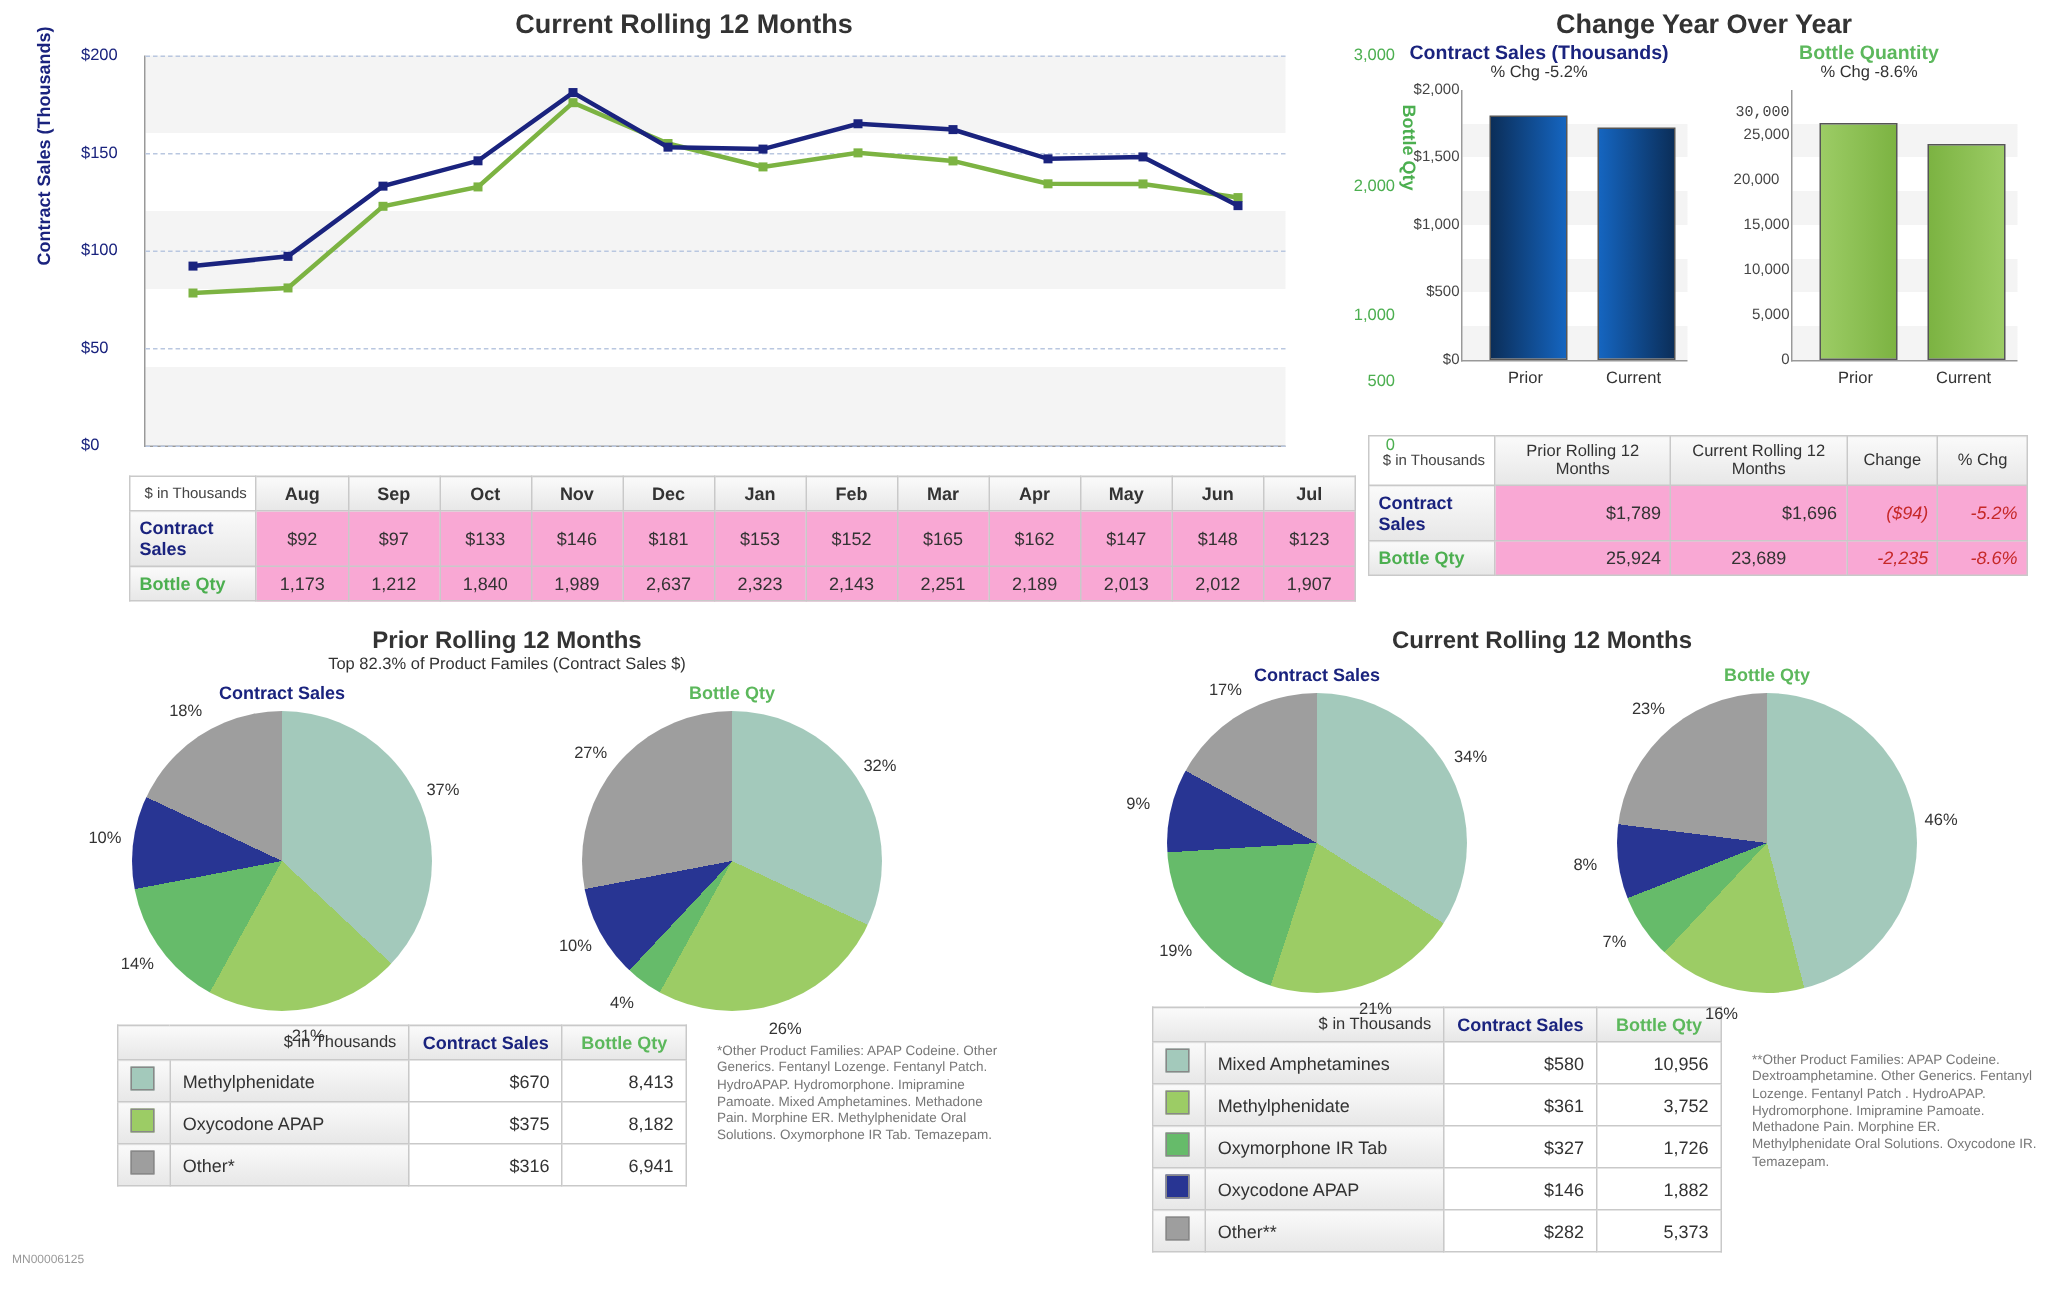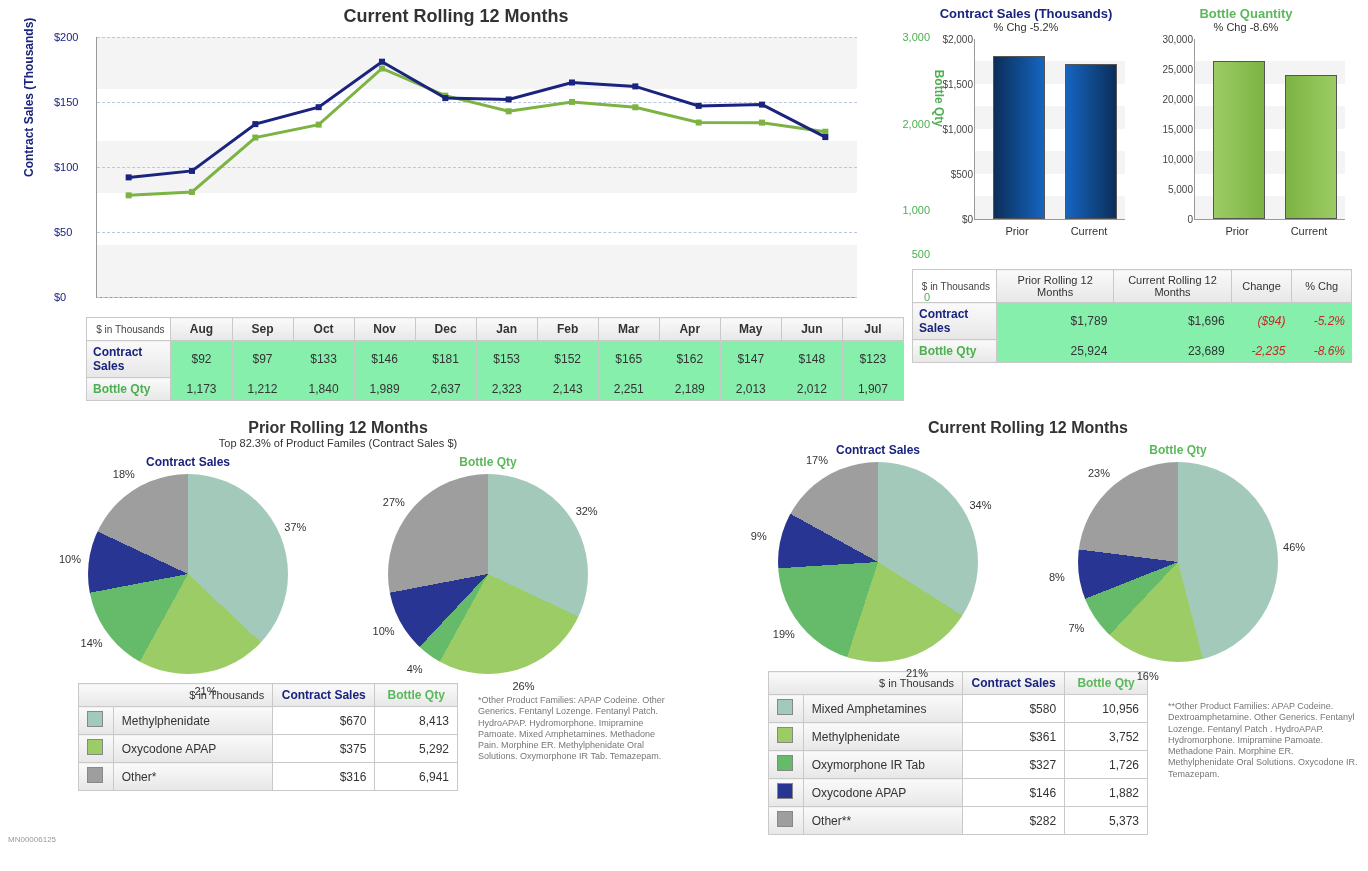--- a/index.html
+++ b/index.html
@@ -16,21 +16,21 @@
   .linechart .plot{position:absolute;left:78px;top:10px;width:760px;height:260px;border-left:1px solid #999;border-bottom:1px solid #999;background:
     linear-gradient(180deg,#f4f4f4 0 20%,#fff 20% 40%,#f4f4f4 40% 60%,#fff 60% 80%,#f4f4f4 80% 100%);
   }
   .linechart .grid{position:absolute;left:0;right:0;border-top:1px dashed #b9c7e0}
   .ylab-l{position:absolute;left:36px;font-size:11px;color:#1a237e;transform:translateY(-50%);}
   .ylab-r{position:absolute;right:-42px;font-size:11px;color:#4caf50;transform:translateY(-50%);}
   .axis-title-l{position:absolute;left:4px;top:150px;transform:rotate(-90deg);transform-origin:left top;color:#1a237e;font-weight:bold;font-size:12px}
   .axis-title-r{position:absolute;right:-58px;top:100px;transform:rotate(90deg);transform-origin:right top;color:#4caf50;font-weight:bold;font-size:12px}
   
   table{border-collapse:collapse}
-  .tbl td,.tbl th{border:1px solid #c9c9c9;padding:4px 6px;text-align:center;font-size:12px;background:#86efac}
+  .tbl td,.tbl th{border:1px solid #c9c9c9;padding:4px 6px;text-align:center;font-size:12px;background:#f9a8d4}
   .tbl th{background:linear-gradient(#fafafa,#e7e7e7)}
   .tbl .hdr{font-size:10px;color:#444;text-align:right;background:#fff;border:1px solid #c9c9c9}
   .tbl .rowlbl-blue{color:#1a237e;font-weight:bold;text-align:left;background:linear-gradient(#fafafa,#e7e7e7)}
   .tbl .rowlbl-green{color:#4caf50;font-weight:bold;text-align:left;background:linear-gradient(#fafafa,#e7e7e7)}
   .neg{color:#c62828;font-style:italic}
   
   .barchart{position:relative;width:200px;height:210px}
   .barchart .bplot{position:absolute;left:48px;top:6px;width:150px;height:180px;border-left:1px solid #999;border-bottom:1px solid #999;background:
     linear-gradient(180deg,#fff 0 12.5%,#f4f4f4 12.5% 25%,#fff 25% 37.5%,#f4f4f4 37.5% 50%,#fff 50% 62.5%,#f4f4f4 62.5% 75%,#fff 75% 87.5%,#f4f4f4 87.5% 100%)}
   .bar{position:absolute;bottom:0;width:50px;border:1px solid #555}
@@ -156,20 +156,21 @@
               <td>2,189</td>
               <td>2,013</td>
               <td>2,012</td>
               <td>1,907</td>
             </tr>
           </tbody>
         </table>
     </div>
 
     <div class="col" style="width:450px;margin-left:8px">
+      <div class="title title-big">Change Year Over Year</div>
       <div class="row" style="gap:20px;justify-content:center">
         <div class="col" style="align-items:center">
           <div class="blue" style="font-size:13px">Contract Sales (Thousands)</div>
           <div style="font-size:11px">% Chg -5.2%</div>
           <div class="barchart">
               <div class="bplot" id="bar1">
                 <div class="bylab" style="top: 180px;">$0</div>
                 <div class="bylab" style="top: 135px;">$500</div>
                 <div class="bylab" style="top: 90px;">$1,000</div>
                 <div class="bylab" style="top: 45px;">$1,500</div>
@@ -183,23 +184,23 @@
         </div>
         <div class="col" style="align-items:center">
           <div class="green" style="font-size:13px">Bottle Quantity</div>
           <div style="font-size:11px">% Chg -8.6%</div>
           <div class="barchart">
               <div class="bplot" id="bar2">
                 <div class="bylab" style="top: 180px;">0</div>
                 <div class="bylab" style="top: 150px;">5,000</div>
                 <div class="bylab" style="top: 120px;">10,000</div>
                 <div class="bylab" style="top: 90px;">15,000</div>
-                <div class="bylab" style="top: 60px;">20,000</div>
+                <div class="bylab" style="top: 60px; text-align: center;">20,000</div>
                 <div class="bylab" style="top: 30px;">25,000</div>
-                <div class="bylab" style="top: 0px;">30,000</div>
+                <div class="bylab" style="top: 16px; font-family: Liberation Mono, monospace;">30,000</div>
                 <div class="bar green1" style="left: 18px; height: 155.544px;"></div>
                 <div class="bxlab" style="left: 12px;">Prior</div>
                 <div class="bar green2" style="left: 90px; height: 142.134px;"></div>
                 <div class="bxlab" style="left: 84px;">Current</div>
               </div>
             </div>
         </div>
       </div>
       <table class="tbl" style="margin-top:26px;width:440px" id="yoytbl">
           <tbody>
@@ -213,21 +214,21 @@
             <tr>
               <td class="rowlbl-blue">Contract Sales</td>
               <td style="text-align:right" class="">$1,789</td>
               <td style="text-align:right" class="">$1,696</td>
               <td style="text-align:right" class="neg">($94)</td>
               <td style="text-align:right" class="neg">-5.2%</td>
             </tr>
             <tr>
               <td class="rowlbl-green">Bottle Qty</td>
               <td style="text-align:right" class="">25,924</td>
-              <td style="text-align:right" class="">23,689</td>
+              <td style="text-align:center" class="">23,689</td>
               <td style="text-align:right" class="neg">-2,235</td>
               <td style="text-align:right" class="neg">-8.6%</td>
             </tr>
           </tbody>
         </table>
     </div>
   </div>
 
   <div class="row" style="margin-top:18px;gap:30px">
     <div class="col" style="width:660px">
@@ -272,21 +273,21 @@
               <tr>
                 <td class="name" style="width:18px"><span class="sw" style="background:#a3c9bb"></span></td>
                 <td class="name" style="width:150px">Methylphenidate</td>
                 <td class="num" style="width:90px">$670</td>
                 <td class="num" style="width:70px">8,413</td>
               </tr>
               <tr>
                 <td class="name" style="width:18px"><span class="sw" style="background:#9ccc65"></span></td>
                 <td class="name" style="width:150px">Oxycodone APAP</td>
                 <td class="num" style="width:90px">$375</td>
-                <td class="num" style="width:70px">5,292</td>
+                <td class="num" style="width:70px">8,182</td>
               </tr>
               <tr>
                 <td class="name" style="width:18px"><span class="sw" style="background:#9e9e9e"></span></td>
                 <td class="name" style="width:150px">Other*</td>
                 <td class="num" style="width:90px">$316</td>
                 <td class="num" style="width:70px">6,941</td>
               </tr>
             </tbody>
           </table>
         <div class="fn" style="margin-top:12px">*Other Product Families:

